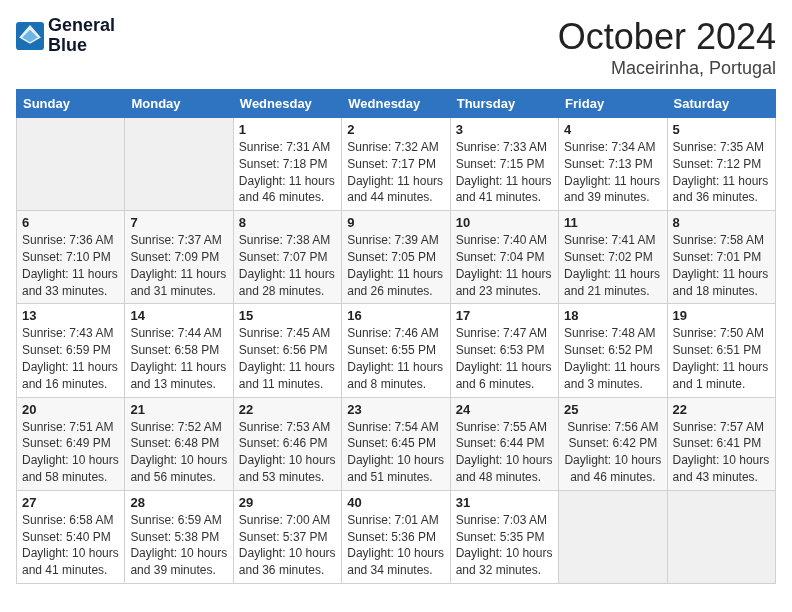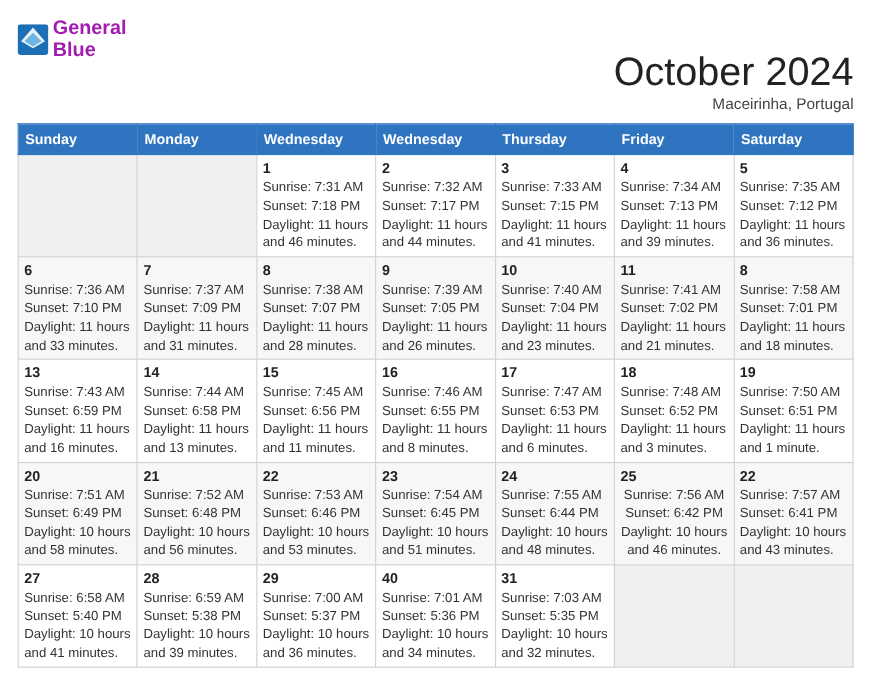--- a/index.html
+++ b/index.html
@@ -21,37 +21,36 @@
       align-items: center;
       gap: 4px;
     }
     .logo-text {
       font-size: 18px;
       font-weight: bold;
       color: #1a1a2e;
       line-height: 1.1;
     }
     .logo-text span {
-      color: #a21caf;
+      color: #0f172a;
     }
     .logo-icon {
       width: 28px;
       height: 28px;
     }
     .title-block {
       text-align: right;
-      margin-top: 28px;
     }
     .month-title {
       font-size: 36px;
       font-weight: 300;
       color: #222;
     }
     .location {
-      font-size: 14px;
+      font-size: 18px;
       color: #444;
     }
     table {
       width: 100%;
       border-collapse: collapse;
       table-layout: fixed;
     }
     thead tr th {
       background: #2e74c0;
       color: #fff;

